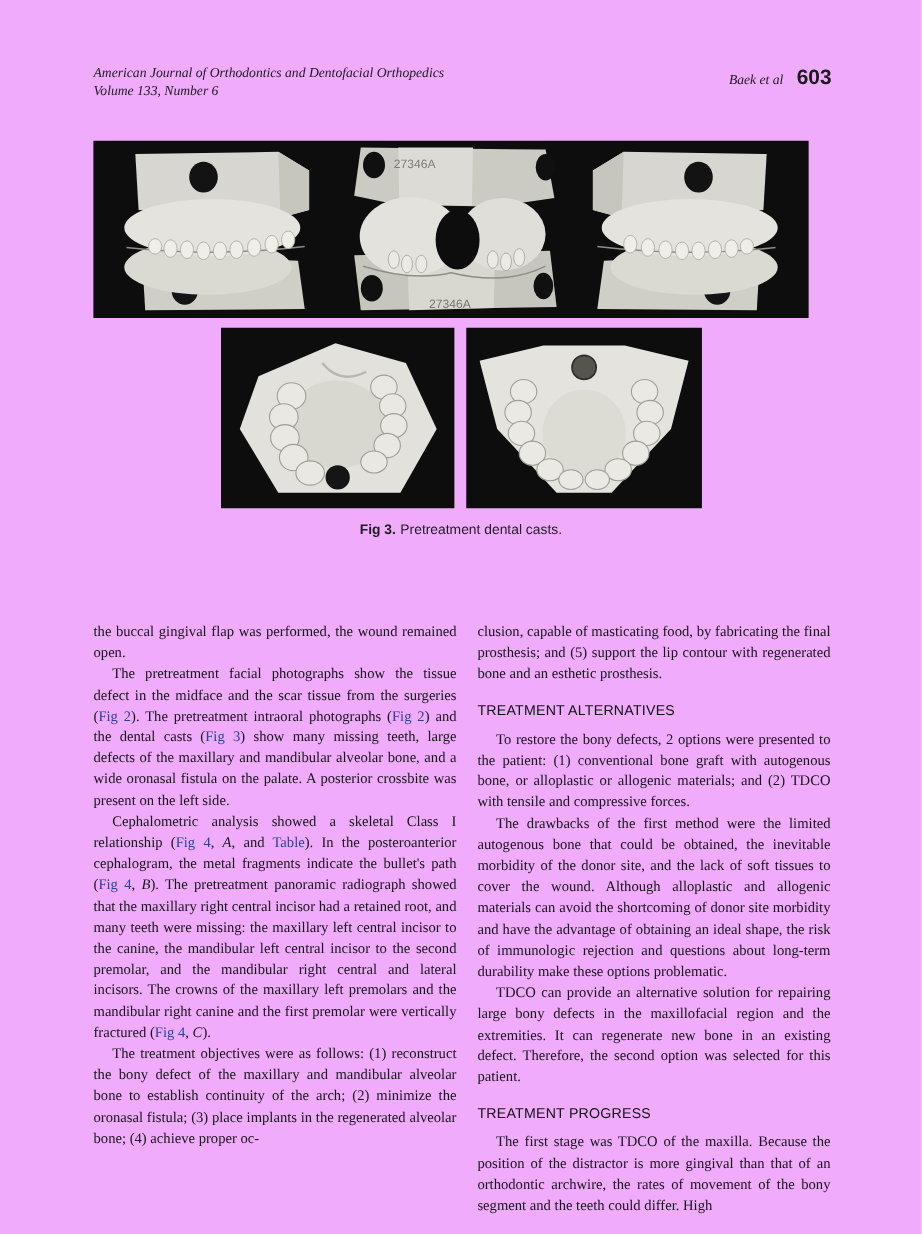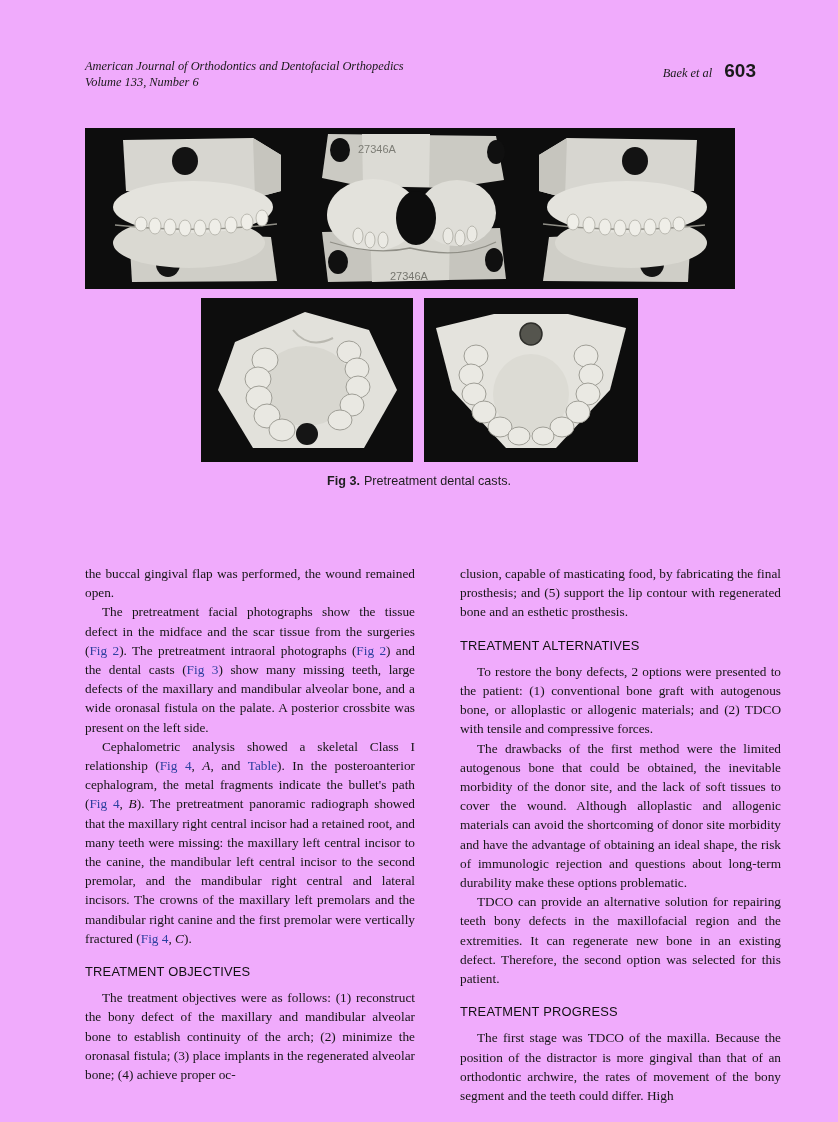--- a/index.html
+++ b/index.html
@@ -33,21 +33,21 @@
     font-family:"Liberation Sans", sans-serif; font-size:12.6px; color:#1e1e1e;
   }
   .caption .cap-label { font-weight:bold; margin-right:4px; }
 
   
   .col {
     position:absolute; top:536px; font-size:13.3px; line-height:19.2px;
     text-align:justify; color:#151515;margin-top:28px;
   }
   .col-left  { left:85px;  width:330px; }
-  .col-right { left:460px; width:321px; }
+  .col-right { left:434px; width:321px; }
   .para { margin:0; }
   .para.ind { text-indent:17px; }
   .sec-head {
     font-family:"Liberation Sans", sans-serif; font-weight:normal;
     font-size:12.9px; letter-spacing:0.2px; margin:14px 0 7px 0;
     text-align:left; color:#111;
   }
   .xref { color:#2c3f9e; text-decoration:none; cursor:pointer; }
   .cast-id { font-family:"Liberation Sans", sans-serif; }
 </style>
@@ -196,26 +196,25 @@
   </div>
 
   <div class="caption">
     <span class="cap-label">Fig 3.</span><span>Pretreatment dental casts.</span>
   </div>
 
   <div class="col col-left">
       <p class="para"><span>the buccal gingival flap was performed, the wound remained open.</span></p>
       <p class="para ind"><span>The pretreatment facial photographs show the tissue defect in the midface and the scar tissue from the surgeries (</span><a class="xref" href="#">Fig 2</a><span>). The pretreatment intraoral photographs (</span><a class="xref" href="#">Fig 2</a><span>) and the dental casts (</span><a class="xref" href="#">Fig 3</a><span>) show many missing teeth, large defects of the maxillary and mandibular alveolar bone, and a wide oronasal fistula on the palate. A posterior crossbite was present on the left side.</span></p>
       <p class="para ind"><span>Cephalometric analysis showed a skeletal Class I relationship (</span><a class="xref" href="#">Fig 4</a><span>, </span><i>A</i><span>, and </span><a class="xref" href="#">Table</a><span>). In the posteroanterior cephalogram, the metal fragments indicate the bullet's path (</span><a class="xref" href="#">Fig 4</a><span>, </span><i>B</i><span>). The pretreatment panoramic radiograph showed that the maxillary right central incisor had a retained root, and many teeth were missing: the maxillary left central incisor to the canine, the mandibular left central incisor to the second premolar, and the mandibular right central and lateral incisors. The crowns of the maxillary left premolars and the mandibular right canine and the first premolar were vertically fractured (</span><a class="xref" href="#">Fig 4</a><span>, </span><i>C</i><span>).</span></p>
-      <div class="sec-head">TREATMENT OBJECTIVES</div>
       <p class="para ind"><span>The treatment objectives were as follows: (1) reconstruct the bony defect of the maxillary and mandibular alveolar bone to establish continuity of the arch; (2) minimize the oronasal fistula; (3) place implants in the regenerated alveolar bone; (4) achieve proper oc-</span></p>
     </div>
   <div class="col col-right">
       <p class="para"><span>clusion, capable of masticating food, by fabricating the final prosthesis; and (5) support the lip contour with regenerated bone and an esthetic prosthesis.</span></p>
       <div class="sec-head">TREATMENT ALTERNATIVES</div>
       <p class="para ind"><span>To restore the bony defects, 2 options were presented to the patient: (1) conventional bone graft with autogenous bone, or alloplastic or allogenic materials; and (2) TDCO with tensile and compressive forces.</span></p>
       <p class="para ind"><span>The drawbacks of the first method were the limited autogenous bone that could be obtained, the inevitable morbidity of the donor site, and the lack of soft tissues to cover the wound. Although alloplastic and allogenic materials can avoid the shortcoming of donor site morbidity and have the advantage of obtaining an ideal shape, the risk of immunologic rejection and questions about long-term durability make these options problematic.</span></p>
-      <p class="para ind"><span>TDCO can provide an alternative solution for repairing teeth bony defects in the maxillofacial region and the extremities. It can regenerate new bone in an existing defect. Therefore, the second option was selected for this patient.</span></p>
+      <p class="para ind"><span>TDCO can provide an alternative solution for repairing large bony defects in the maxillofacial region and the extremities. It can regenerate new bone in an existing defect. Therefore, the second option was selected for this patient.</span></p>
       <div class="sec-head">TREATMENT PROGRESS</div>
       <p class="para ind"><span>The first stage was TDCO of the maxilla. Because the position of the distractor is more gingival than that of an orthodontic archwire, the rates of movement of the bony segment and the teeth could differ. High</span></p>
     </div>
 
 </div>
 
 </body></html>

